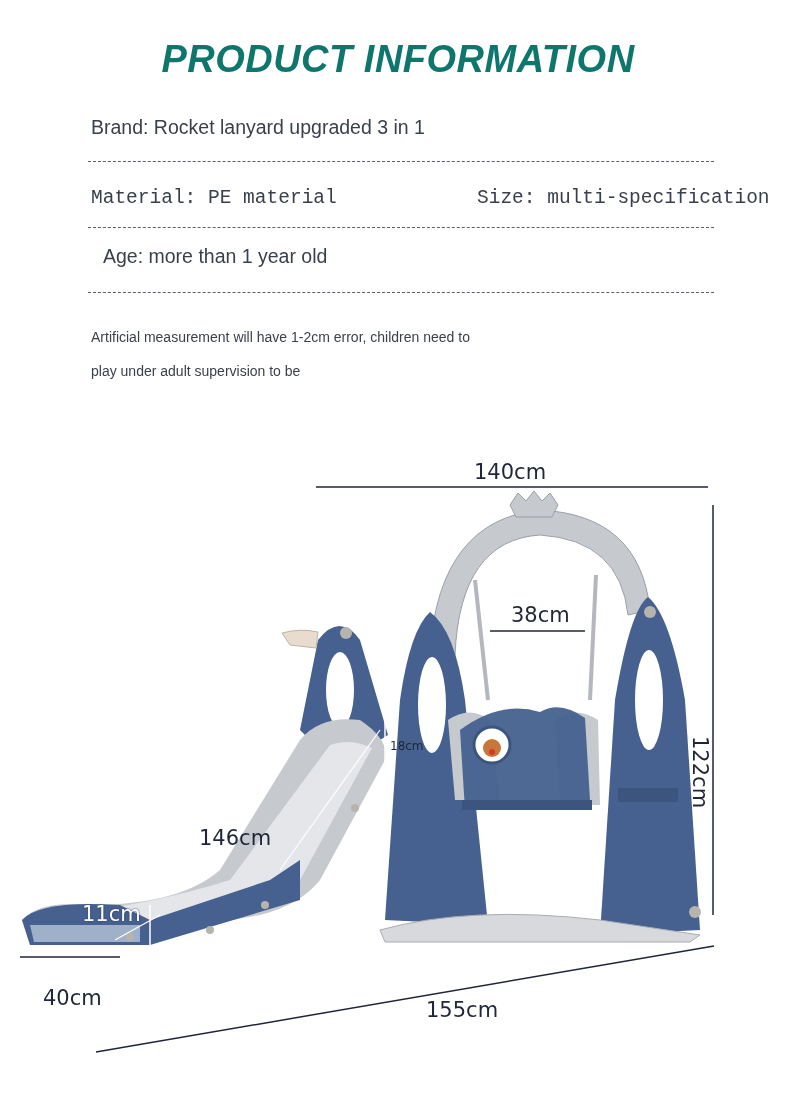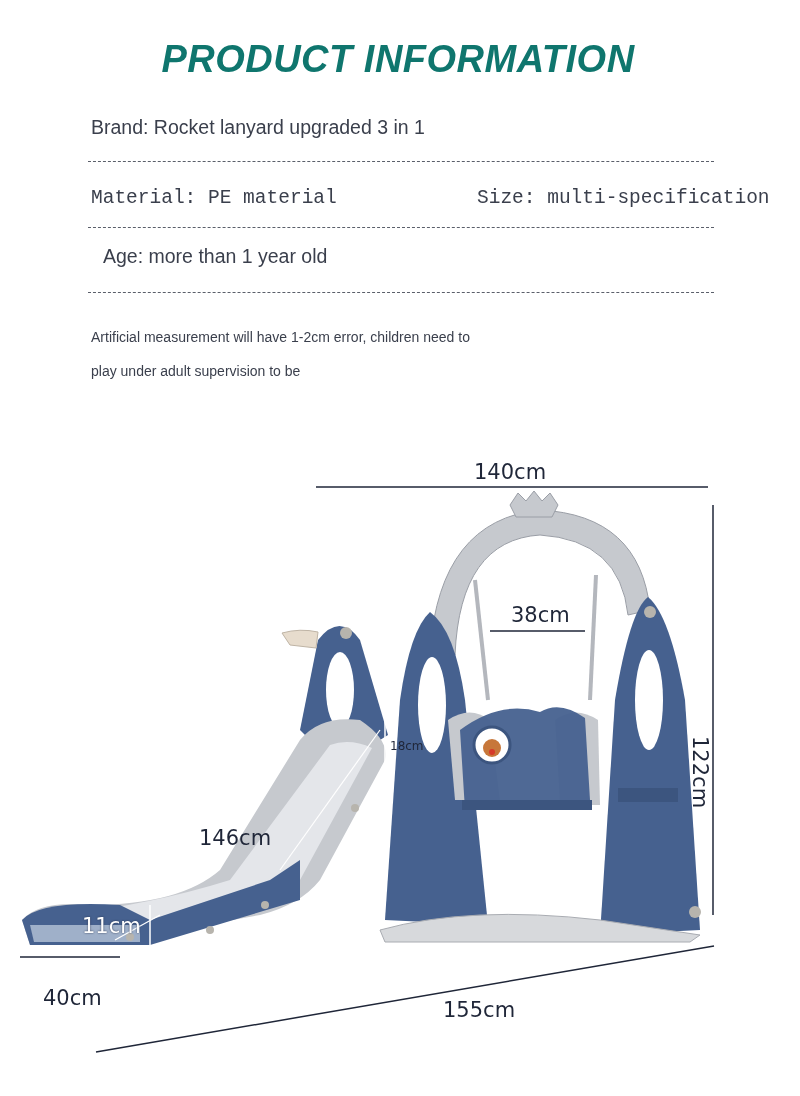--- a/index.html
+++ b/index.html
@@ -99,16 +99,16 @@
     <line x1="150" y1="905" x2="150" y2="947" stroke="#ffffff" stroke-width="1.5"></line>
     <line x1="115" y1="940" x2="160" y2="915" stroke="#ffffff" stroke-width="1.2"></line>
     <line x1="280" y1="870" x2="380" y2="730" stroke="#ffffff" stroke-width="1.2"></line>
   </svg>
 
   <span class="dim" style="left:474px; top:20px;">140cm</span>
   <span class="dim" style="left:511px; top:163px;">38cm</span>
   <span class="dim" style="left:712px; top:296px; transform: rotate(90deg); transform-origin: left top;">122cm</span>
   <span class="dim small" style="left:390px; top:299px;">18cm</span>
   <span class="dim" style="left:199px; top:386px;">146cm</span>
-  <span class="dim white" style="left:82px; top:462px;margin-top:12px;">11cm</span>
+  <span class="dim white" style="left:82px; top:462px;">11cm</span>
   <span class="dim" style="left:43px; top:546px;">40cm</span>
-  <span class="dim" style="left:443px; top:558px;text-align:center;">155cm</span>
+  <span class="dim" style="left:426px; top:558px;text-align:center;">155cm</span>
 </div>
 
 </body></html>

